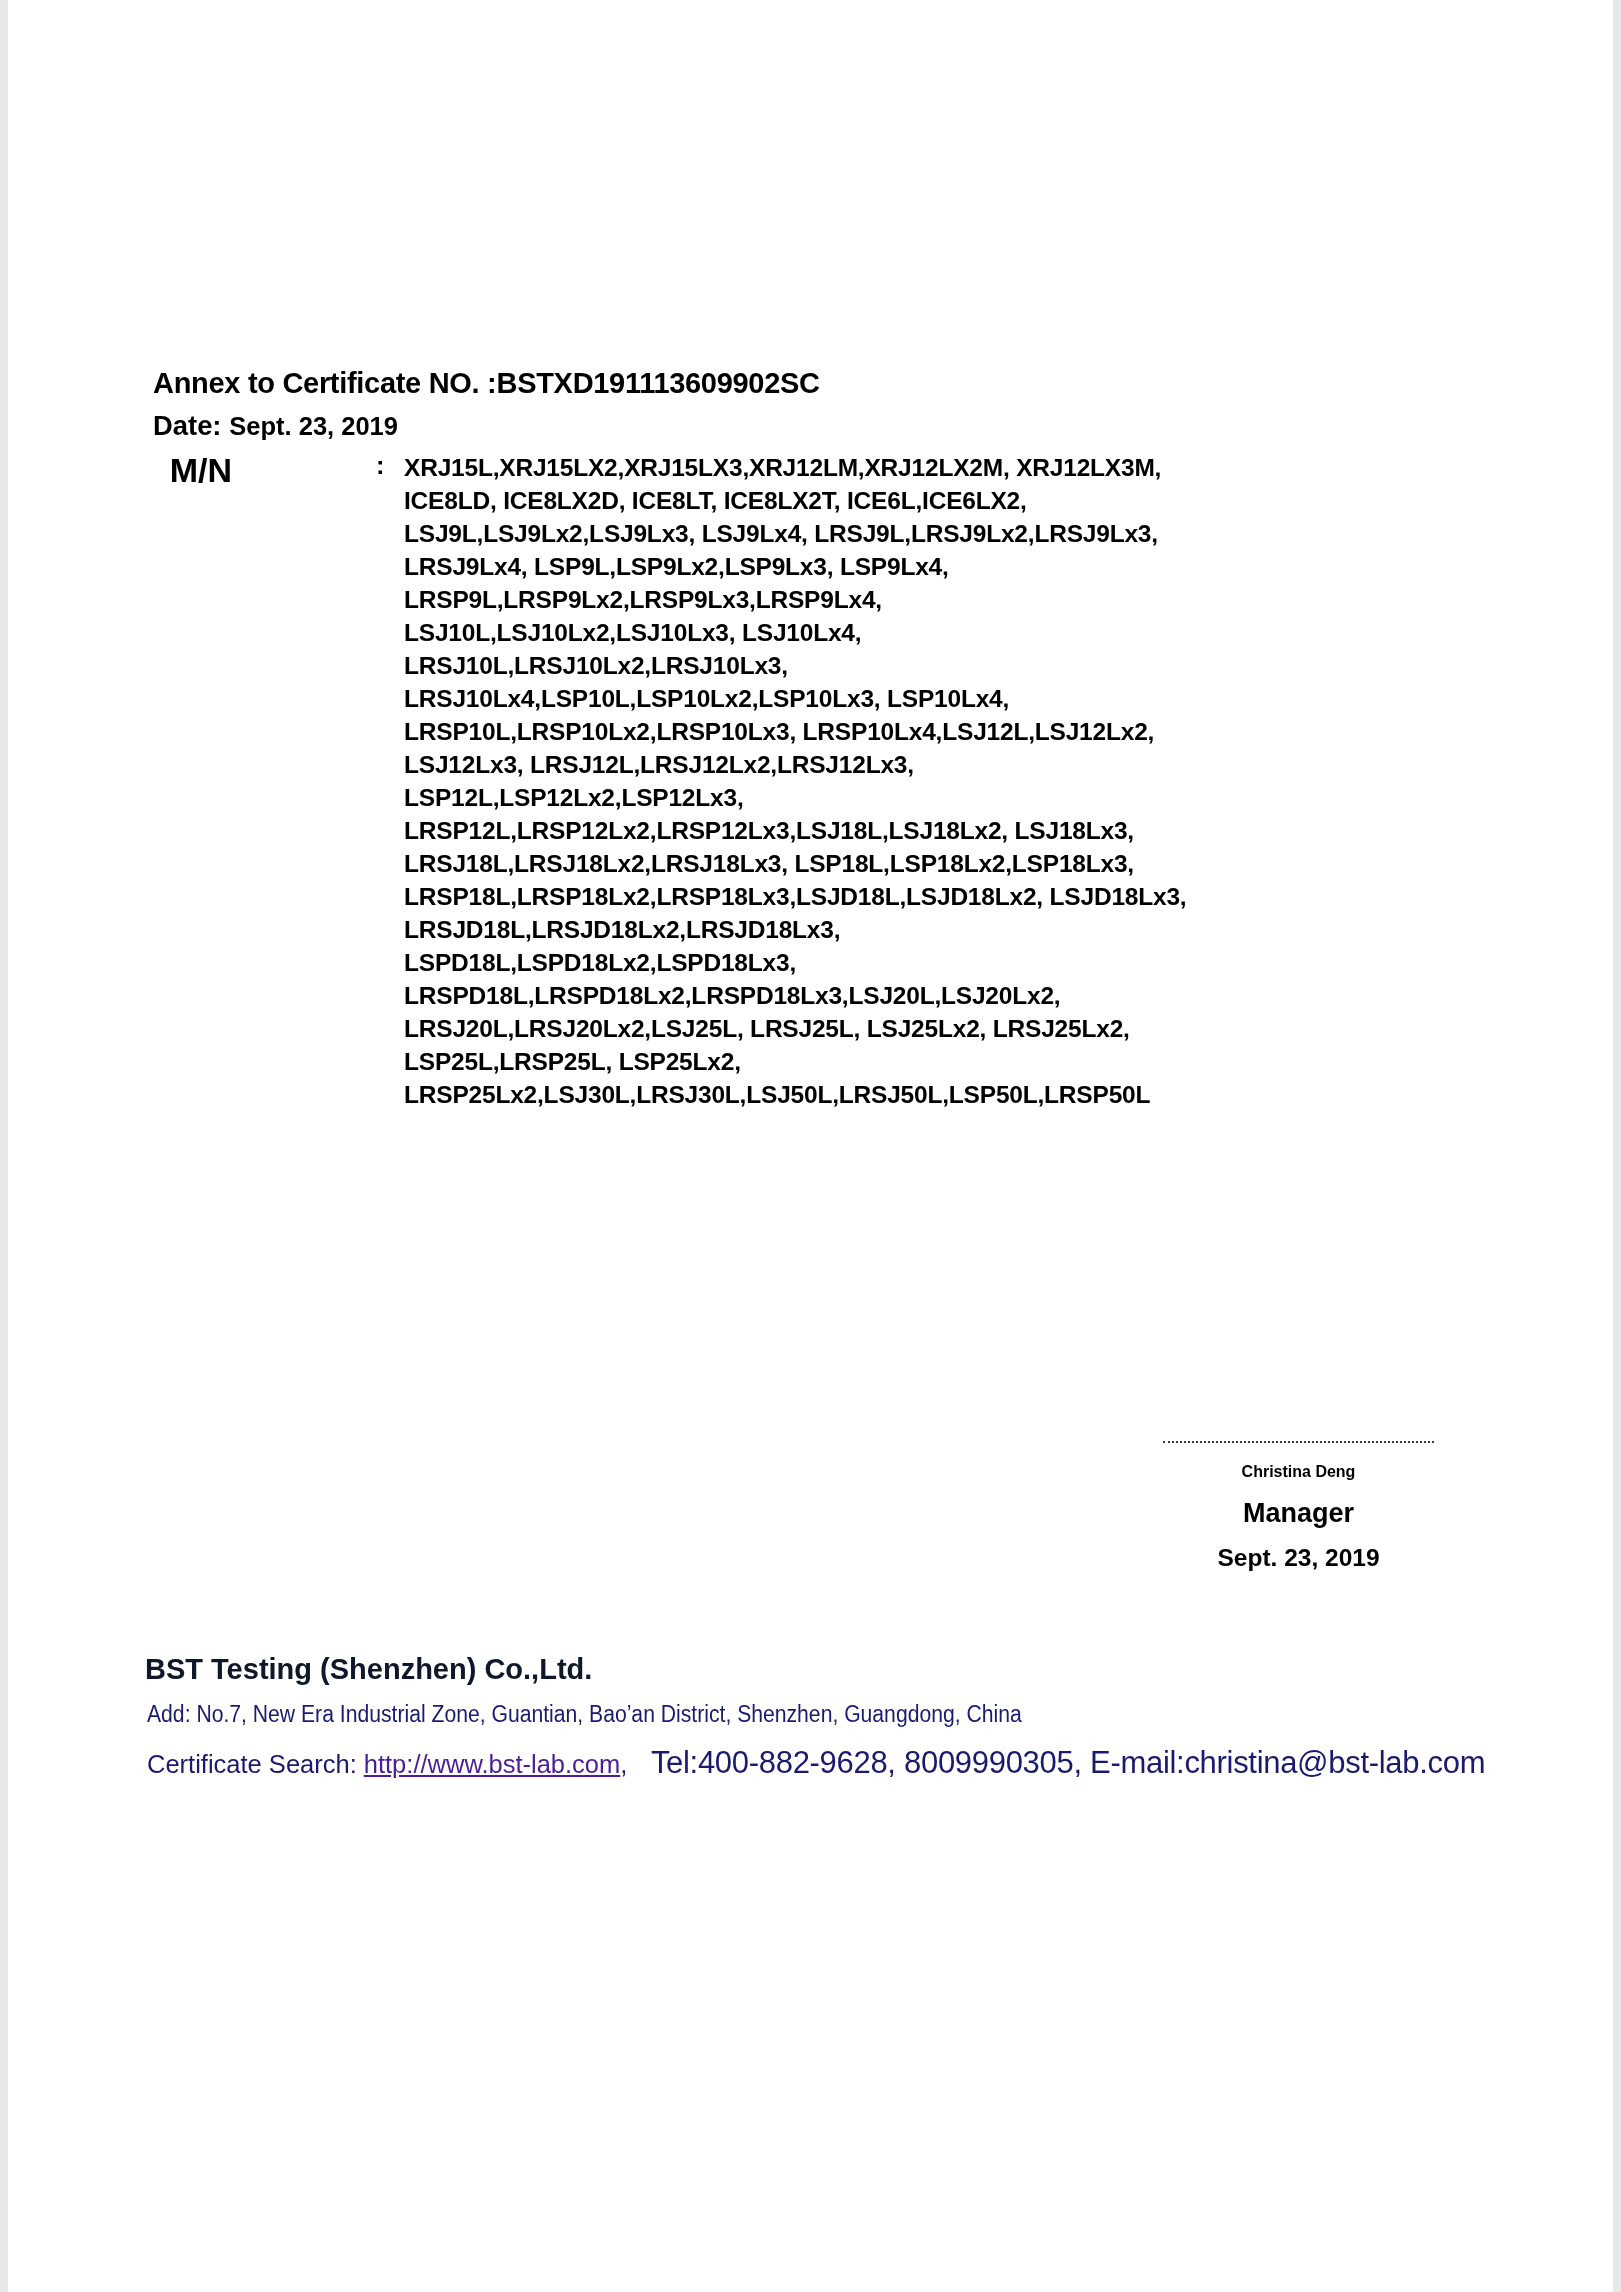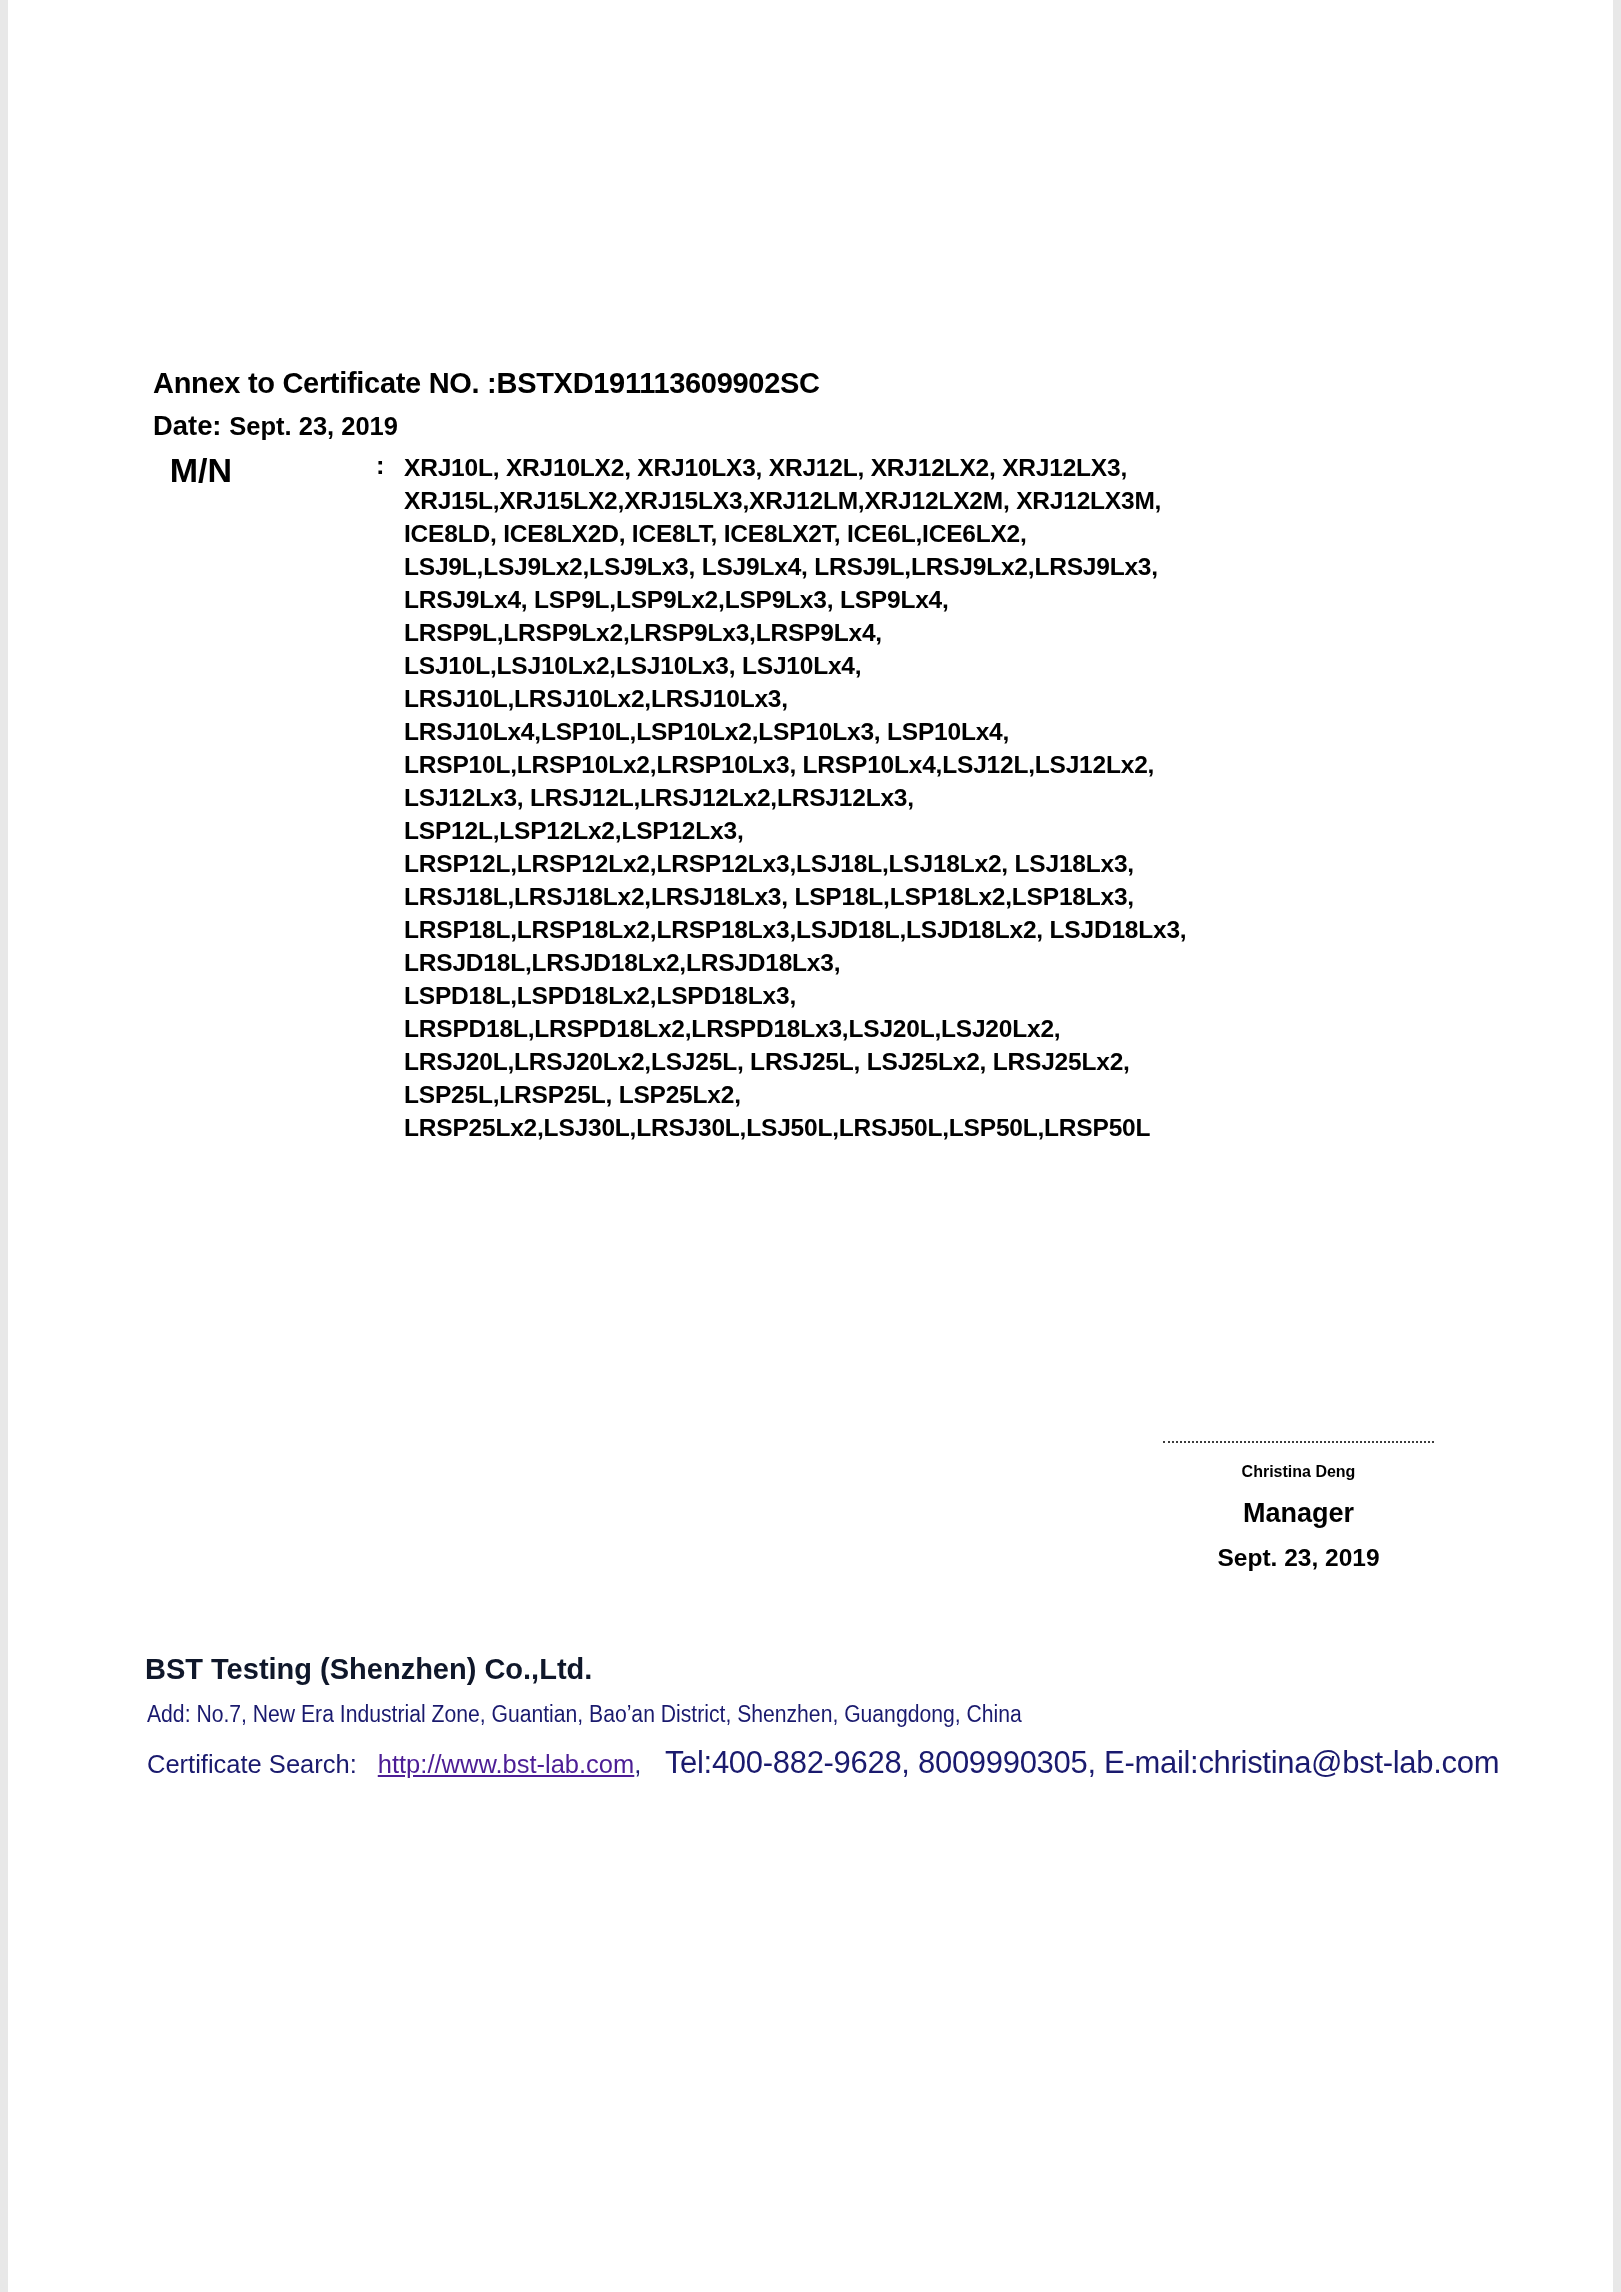--- a/index.html
+++ b/index.html
@@ -126,21 +126,21 @@
   }
   .footer-search {
     position: absolute;
     left: 139px;
     top: 1745px;
     font-size: 25.5px;
     color: #1a1a6e;
     white-space: nowrap;
   }
   .footer-search .search-label {
-    margin-right: 21px;
+    margin-right: 7px;
   }
   .footer-search .search-url {
     color: #4c1d95;
     text-decoration: underline;
     cursor: pointer;
   }
   .footer-search .search-contact {
     margin-left: 23.5px;
     font-size: 31px;
     letter-spacing: -0.3px;
@@ -156,21 +156,20 @@
   </div>
 
   <div class="date-line">
     <span class="date-label">Date:</span><span class="date-value">Sept. 23, 2019</span>
   </div>
 
   <div class="mn-section">
     <div class="mn-label">M/N</div>
     <div class="mn-colon">:</div>
     <div class="mn-lines">
-      <div class="mn-line">XRJ10L, XRJ10LX2, XRJ10LX3, XRJ12L, XRJ12LX2, XRJ12LX3,</div>
       <div class="mn-line">XRJ15L,XRJ15LX2,XRJ15LX3,XRJ12LM,XRJ12LX2M, XRJ12LX3M,</div>
       <div class="mn-line">ICE8LD, ICE8LX2D, ICE8LT, ICE8LX2T, ICE6L,ICE6LX2,</div>
       <div class="mn-line">LSJ9L,LSJ9Lx2,LSJ9Lx3, LSJ9Lx4, LRSJ9L,LRSJ9Lx2,LRSJ9Lx3,</div>
       <div class="mn-line">LRSJ9Lx4, LSP9L,LSP9Lx2,LSP9Lx3, LSP9Lx4,</div>
       <div class="mn-line">LRSP9L,LRSP9Lx2,LRSP9Lx3,LRSP9Lx4,</div>
       <div class="mn-line">LSJ10L,LSJ10Lx2,LSJ10Lx3, LSJ10Lx4,</div>
       <div class="mn-line">LRSJ10L,LRSJ10Lx2,LRSJ10Lx3,</div>
       <div class="mn-line">LRSJ10Lx4,LSP10L,LSP10Lx2,LSP10Lx3, LSP10Lx4,</div>
       <div class="mn-line">LRSP10L,LRSP10Lx2,LRSP10Lx3, LRSP10Lx4,LSJ12L,LSJ12Lx2,</div>
       <div class="mn-line">LSJ12Lx3, LRSJ12L,LRSJ12Lx2,LRSJ12Lx3,</div>

